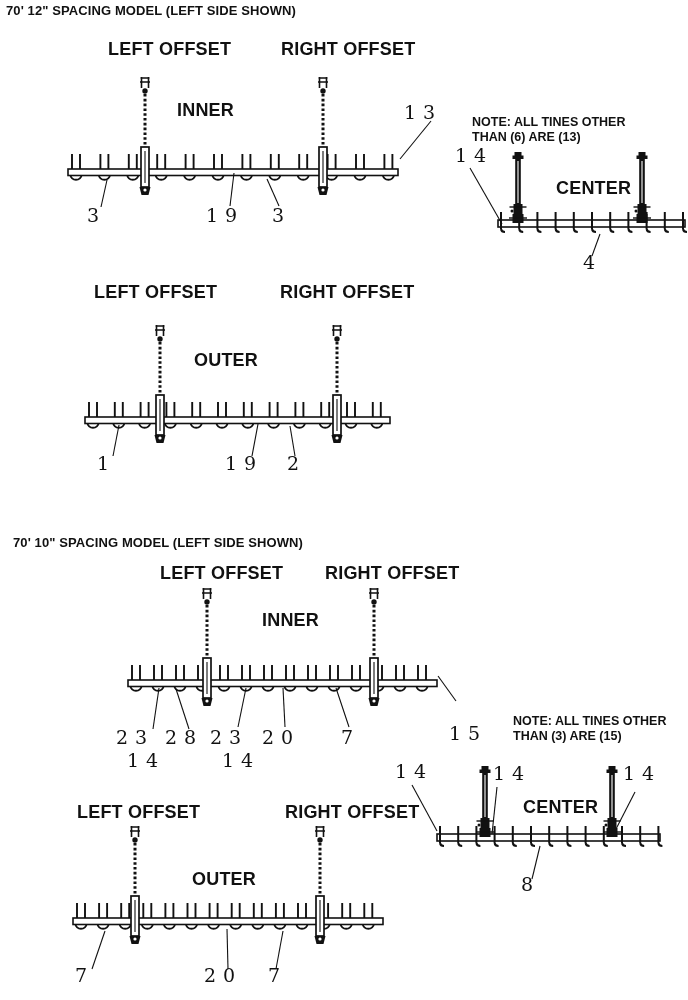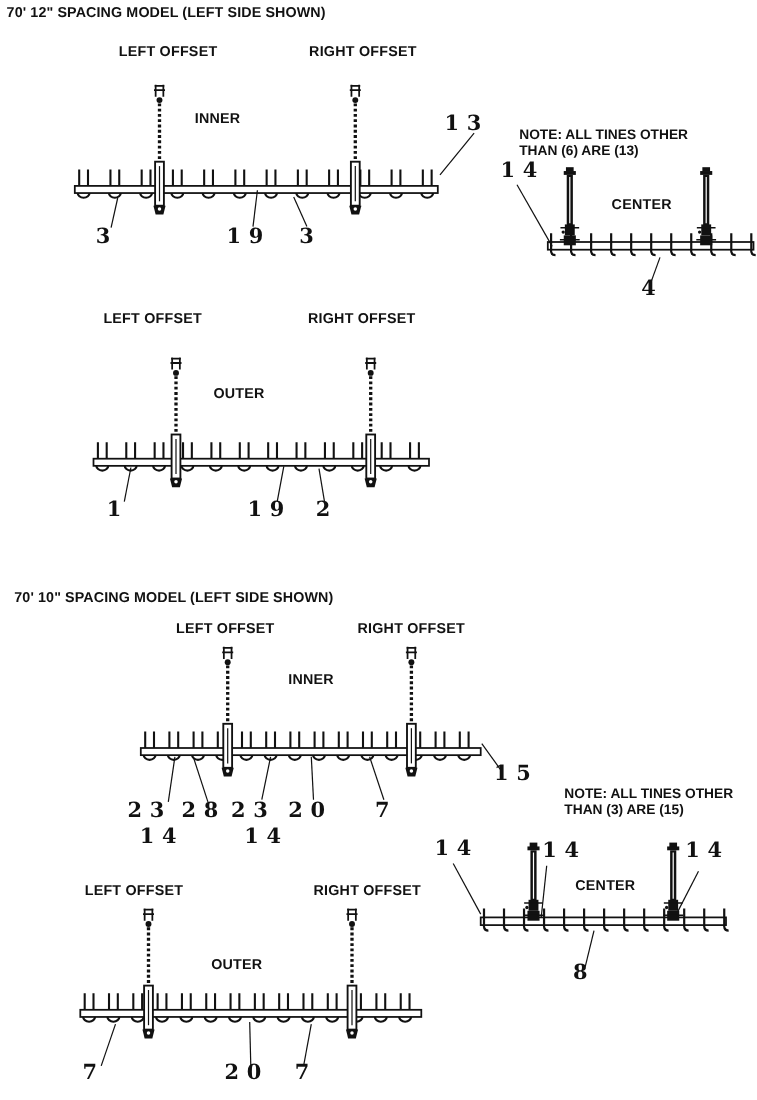--- a/index.html
+++ b/index.html
@@ -1,20 +1,20 @@
 <!DOCTYPE html>
 <html><head>
 <meta charset="utf-8">
 <style>
   html,body{margin:0;padding:0;background:#fff;}
   .page{position:relative;width:688px;height:1000px;background:#ffffff;overflow:hidden;
         font-family:"Liberation Sans",sans-serif;color:#111;}
-  .abs{position:absolute;white-space:nowrap;font-weight:bold;}
+  .abs{position:absolute;white-space:nowrap;}
   .title{font-weight:bold;font-size:13px;letter-spacing:0.1px;}
-  .lbl{font-weight:bold;font-size:13px;letter-spacing:0.2px;}
+  .lbl{font-weight:bold;font-size:18px;letter-spacing:0.2px;}
   .note{font-weight:bold;font-size:12.5px;line-height:14.5px;margin-top:24px;}
   .co{font-family:"DejaVu Serif",serif;font-size:19px;letter-spacing:7px;line-height:19px;}
   svg.fig{position:absolute;overflow:visible;}
 </style>
 </head>
 <body>
 
 <svg width="0" height="0" style="position:absolute" aria-hidden="true">
   <defs>
     <g id="sym-tine" fill="none" stroke="#111" stroke-width="1.9">
@@ -187,21 +187,21 @@
         <line x1="346" y1="111" x2="328" y2="86"></line>
       </g>
     </svg>
     <div class="abs co" style="left:116px;top:728px">23</div>
     <div class="abs co" style="left:165px;top:728px">28</div>
     <div class="abs co" style="left:210px;top:728px">23</div>
     <div class="abs co" style="left:262px;top:728px">20</div>
     <div class="abs co" style="left:341px;top:728px">7</div>
     <div class="abs co" style="left:127px;top:751px">14</div>
     <div class="abs co" style="left:222px;top:751px">14</div>
-    <div class="abs co" style="left:449px;top:694px">15</div>
+    <div class="abs co" style="left:449px;top:724px">15</div>
 
     <div class="abs note" style="left:513px;top:690px">
       <div>NOTE: ALL TINES OTHER</div>
       <div>THAN (3) ARE (15)</div>
     </div>
 
     <div class="abs lbl" style="left:523px;top:797px">CENTER</div>
     <svg class="fig" style="left:388px;top:755px" width="300" height="135">
       <rect x="49" y="79" width="223" height="7" fill="#fff" stroke="#111" stroke-width="1.6"></rect>
       <g>

